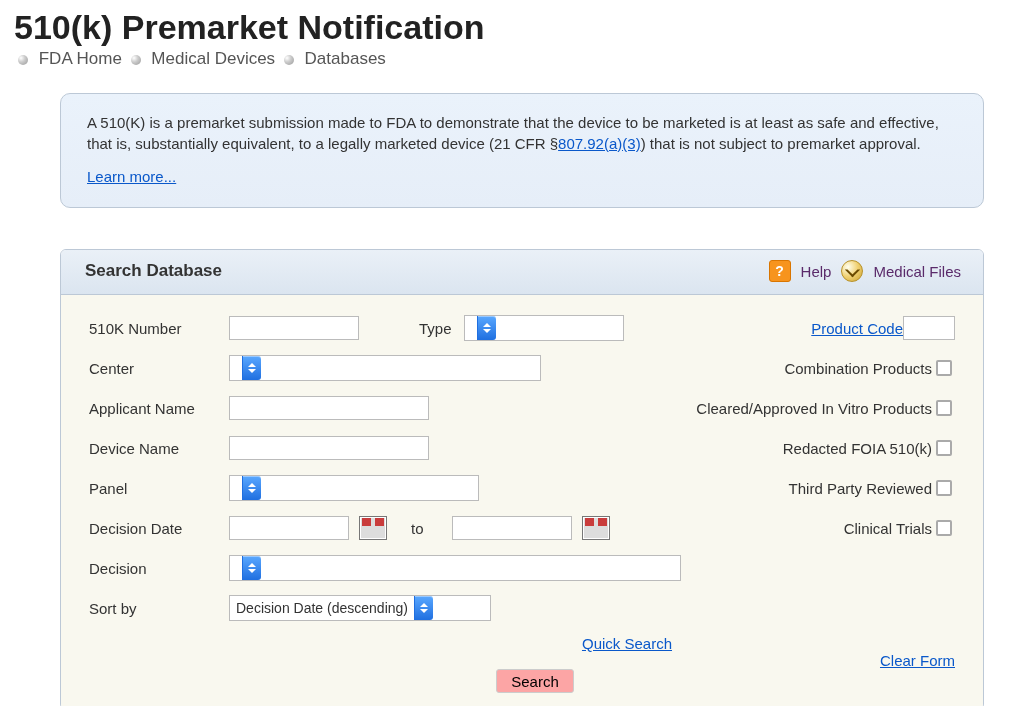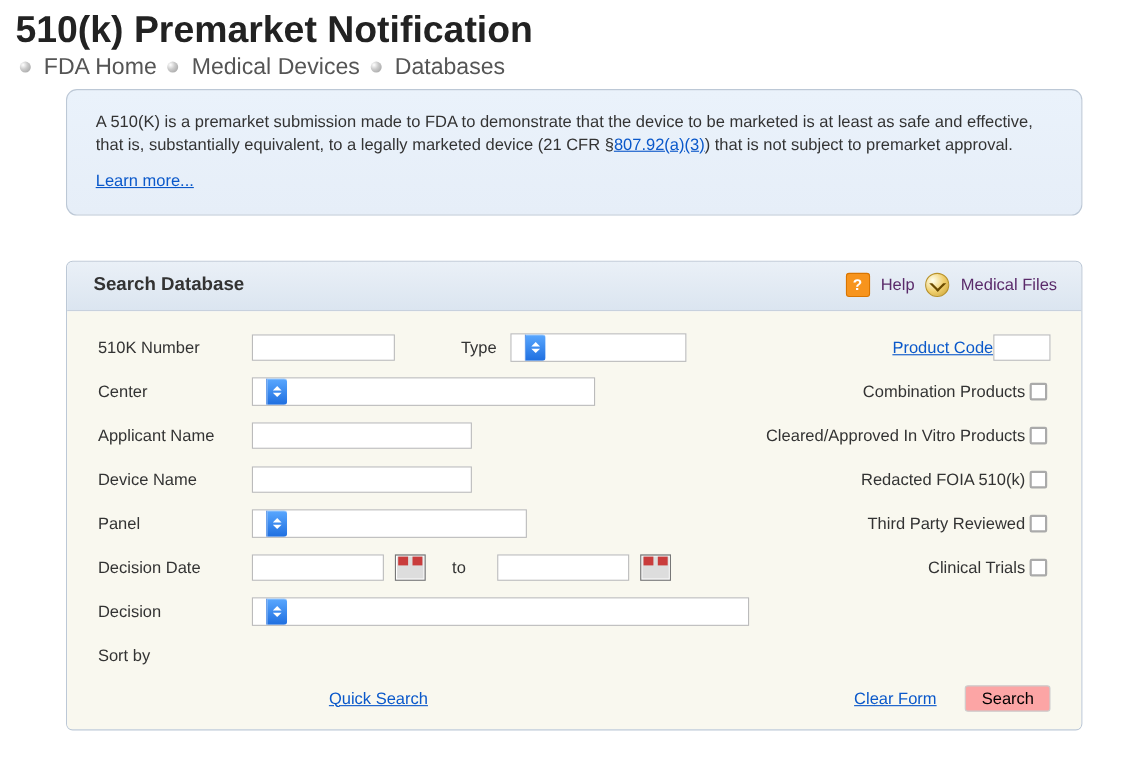--- a/index.html
+++ b/index.html
@@ -12,22 +12,22 @@
   }
 
   .page-title {
     margin: 8px 0 2px 14px;
     font-size: 34px;
     font-weight: bold;
     color: #222;
   }
 
   .breadcrumb {
-    margin: 0 0 8px 14px;
-    font-size: 21px;
+    margin: 0 0 24px 14px;
+    font-size: 17px;
     color: #555;
   }
   .breadcrumb span.link {
     color: #555;
   }
   .breadcrumb .bullet {
     display: inline-block;
     width: 10px; height: 10px;
     border-radius: 50%;
     background: radial-gradient(circle at 30% 30%, #fff, #ccc 40%, #999);
@@ -212,20 +212,21 @@
   }
   .right-col .rlabel {
     color: #333;
   }
 
   .bottom-actions {
     display: flex;
     align-items: center;
     margin-top: 10px;
     padding-bottom: 4px;
+    flex-direction: column;
   }
   .bottom-actions .quick {
     margin-left: 210px;
     color: #0a58ca;
     text-decoration: underline;
   }
   .bottom-actions .clear {
     margin-left: auto;
     color: #0a58ca;
     text-decoration: underline;
@@ -350,20 +351,24 @@
       <div class="form-row">
         <span class="form-label">Decision</span>
         <span class="sel" style="width:450px;">
           <span class="sel-text"></span>
           <span class="sel-btn"></span>
         </span>
       </div>
 
       <div class="form-row">
         <span class="form-label">Sort by</span>
+        <span class="sel" style="width:260px;">
+          <span class="sel-text">Decision Date (descending)</span>
+          <span class="sel-btn"></span>
+        </span>
       </div>
 
       <div class="bottom-actions">
         <a class="quick">Quick Search</a>
         <a class="clear">Clear Form</a>
         <button class="search-btn">Search</button>
       </div>
 
     </div>
   </div>

